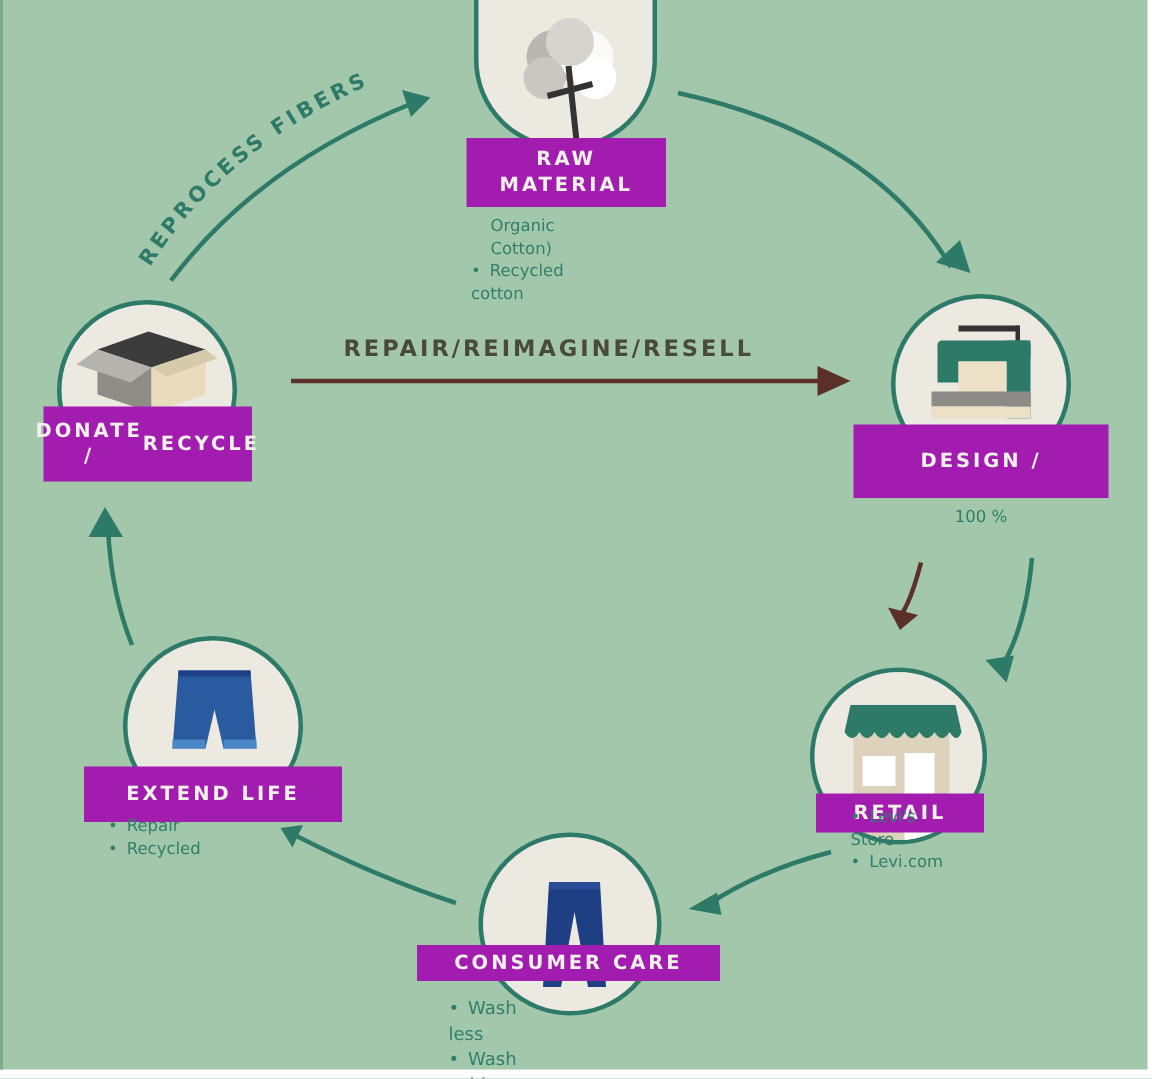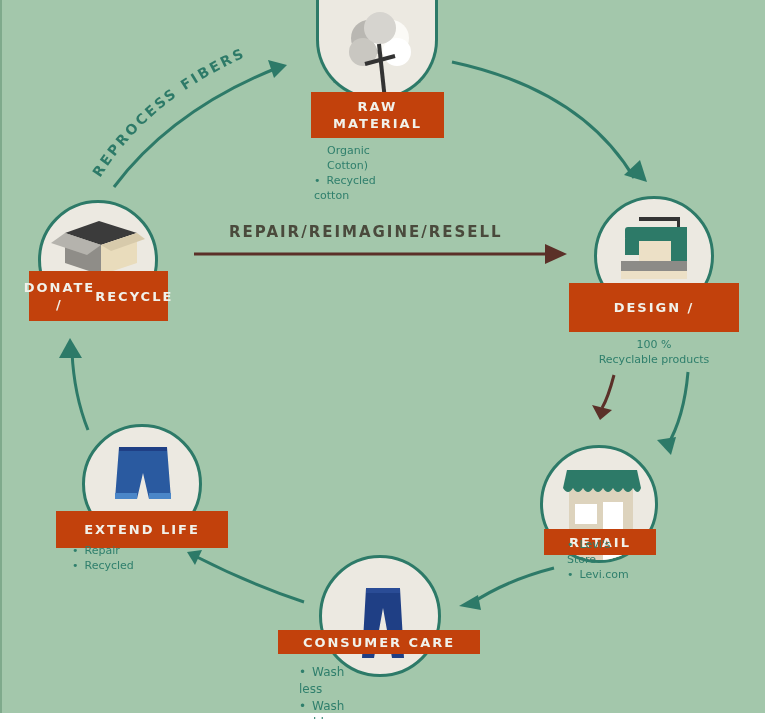--- a/index.html
+++ b/index.html
@@ -1,21 +1,21 @@
 <!DOCTYPE html>
 <html><head>
 <meta charset="utf-8">
 <style>
   html, body { margin:0; padding:0; }
   body { width:768px; height:719px; overflow:hidden; background:#fff; font-family:"DejaVu Sans", sans-serif; }
   .canvas { position:relative; width:765px; height:713px; background:#a3c7ab; border-left:2px solid #7faa8c; box-sizing:border-box; }
   svg.arrows { position:absolute; left:0; top:0; width:768px; height:719px; }
   .node { position:absolute; }
   .circle { position:absolute; border-radius:50%; background:#ece9e1; border:3px solid #2d7a68; box-sizing:border-box; overflow:hidden; }
-  .label { position:absolute; background:#c2410c; color:#f1f1ea; font-weight:bold; text-align:center; letter-spacing:2px; font-size:13px; line-height:17px; display:flex; align-items:center; justify-content:center; box-sizing:border-box; }
+  .label { position:absolute; background:#a21caf; color:#f1f1ea; font-weight:bold; text-align:center; letter-spacing:2px; font-size:13px; line-height:17px; display:flex; align-items:center; justify-content:center; box-sizing:border-box; }
   .bullets { position:absolute; margin:0; padding:0; list-style:none; color:#2f7f6c; font-size:11px; line-height:15px; }
   .bullets li::before { content:"•"; margin-right:6px; }
   .note { position:absolute; color:#2f7f6c; font-size:11px; line-height:15px; text-align:center; }
   .flow-text { position:absolute; font-weight:bold; letter-spacing:2px; }
 </style>
 <style>li.nob::before{content:"" !important;margin:0 !important;}</style></head>
 <body>
 
 <div class="canvas">
 
@@ -98,21 +98,20 @@
         <rect x="42" y="42" width="32" height="20" fill="#ece0c6"></rect>
         <rect x="24" y="62" width="66" height="10" fill="#8c8b87"></rect>
         <rect x="24" y="72" width="66" height="8" fill="#ece0c6"></rect>
       </svg>
     </div>
     <div class="label" style="left:567px; top:283px; width:170px; height:49px; ">
       <span>DESIGN /</span>
     </div>
     <div class="note" style="left:562px; top:337px; width:180px;">
       <div>100 %</div>
-      <div>Recyclable products</div>
     </div>
   </div>
 
   <div class="node">
     <div class="circle" style="left:538px; top:445px; width:118px; height:118px;">
       <svg width="118" height="118" viewBox="0 0 118 118">
         <rect x="26" y="40" width="64" height="80" fill="#ddd3bd"></rect>
         <path d="M24,22 L94,22 L98,40 L20,40 z" fill="#2d7a68"></path>
         <path d="M20,40 q5,8 10,0 q5,8 10,0 q5,8 10,0 q5,8 10,0 q5,8 10,0 q5,8 10,0 q5,8 10,0 q5,8 8,0 z" fill="#2d7a68"></path>
         <rect x="32" y="56" width="22" height="20" fill="#ffffff"></rect>

